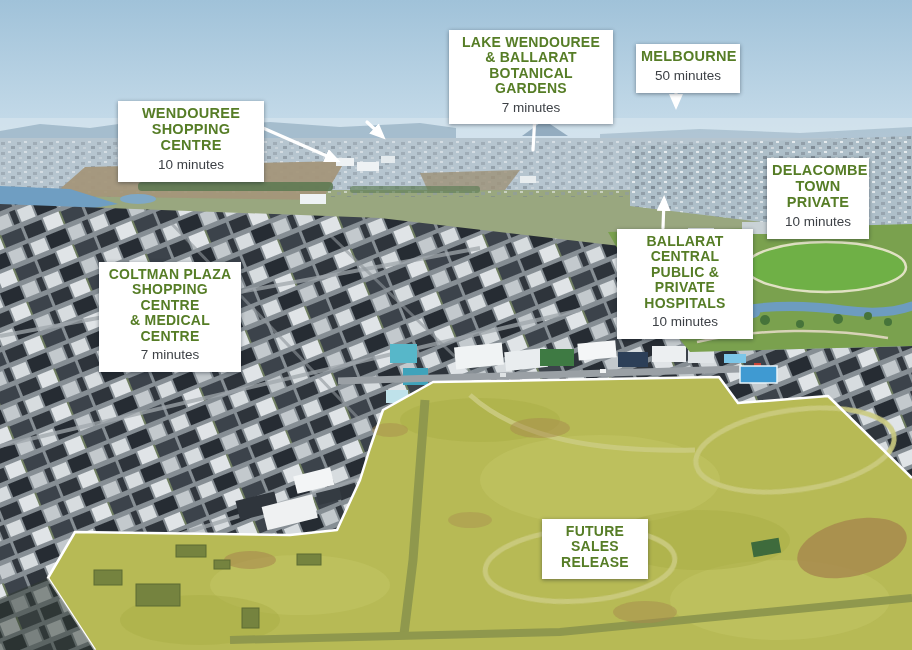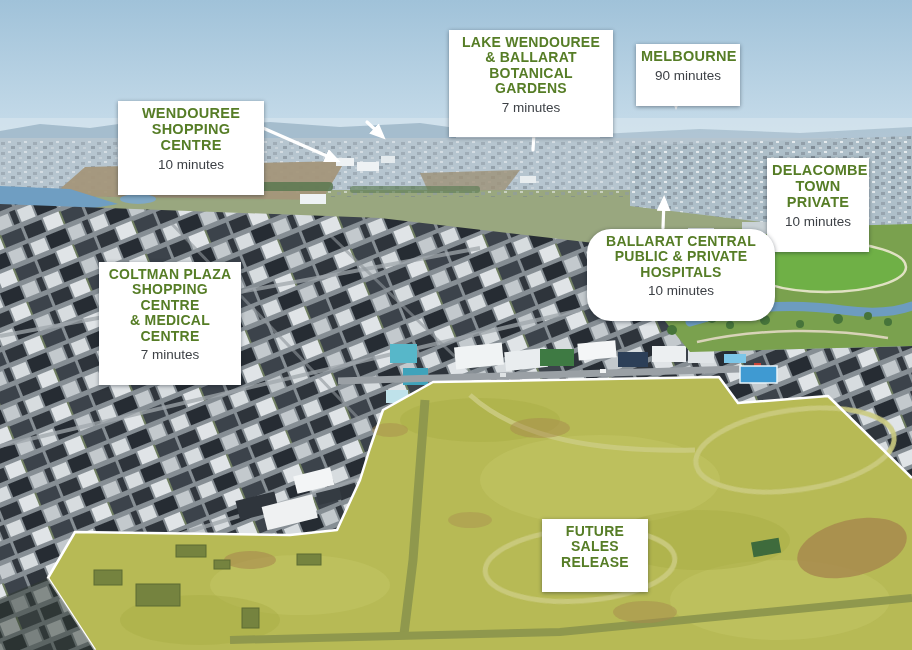--- a/index.html
+++ b/index.html
@@ -6,21 +6,21 @@
   #stage {
     position:relative; width:912px; height:650px; overflow:hidden;
     font-family:"Liberation Sans", sans-serif;
     background:#9cb0bf;
   }
   #stage svg.scene { position:absolute; inset:0; display:block; }
   .conn path { stroke:var(--arrow,#fff); stroke-width:3.2px; stroke-linecap:round; }
   .lbl {
     position:absolute; box-sizing:border-box;
     background:var(--label-bg,#fff);
-    padding:5px 5px 22px;
+    padding:5px 5px 9px;
     text-align:center;
     box-shadow:0 1px 4px rgba(15,25,35,.45);
     z-index:2;
   }
   .lbl .t {
     white-space:pre-line;
     color:var(--label-title,#567d26);
     font-weight:bold;
     font-size:14.5px; line-height:1.1; letter-spacing:.25px;
   }
@@ -209,31 +209,31 @@
 
   <div class="lbl small" style="left:449px; top:30px; width:164px;">
     <div class="t">LAKE WENDOUREE
 &amp; BALLARAT
 BOTANICAL GARDENS</div>
     <div class="m">7 minutes</div>
   </div>
 
   <div class="lbl" style="left:636px; top:44px; width:104px;">
     <div class="t">MELBOURNE</div>
-    <div class="m">90 minutes</div>
+    <div class="m">50 minutes</div>
   </div>
 
   <div class="lbl" style="left:767px; top:158px; width:102px;">
     <div class="t">DELACOMBE
 TOWN
 PRIVATE</div>
     <div class="m">10 minutes</div>
   </div>
 
-  <div class="lbl small" style="left:587px; top:229px; width:188px;border-radius:24px;">
+  <div class="lbl small" style="left:617px; top:229px; width:136px;">
     <div class="t">BALLARAT CENTRAL
 PUBLIC &amp; PRIVATE
 HOSPITALS</div>
     <div class="m">10 minutes</div>
   </div>
 
   <div class="lbl small" style="left:99px; top:262px; width:142px;">
     <div class="t">COLTMAN PLAZA
 SHOPPING CENTRE
 &amp; MEDICAL CENTRE</div>

